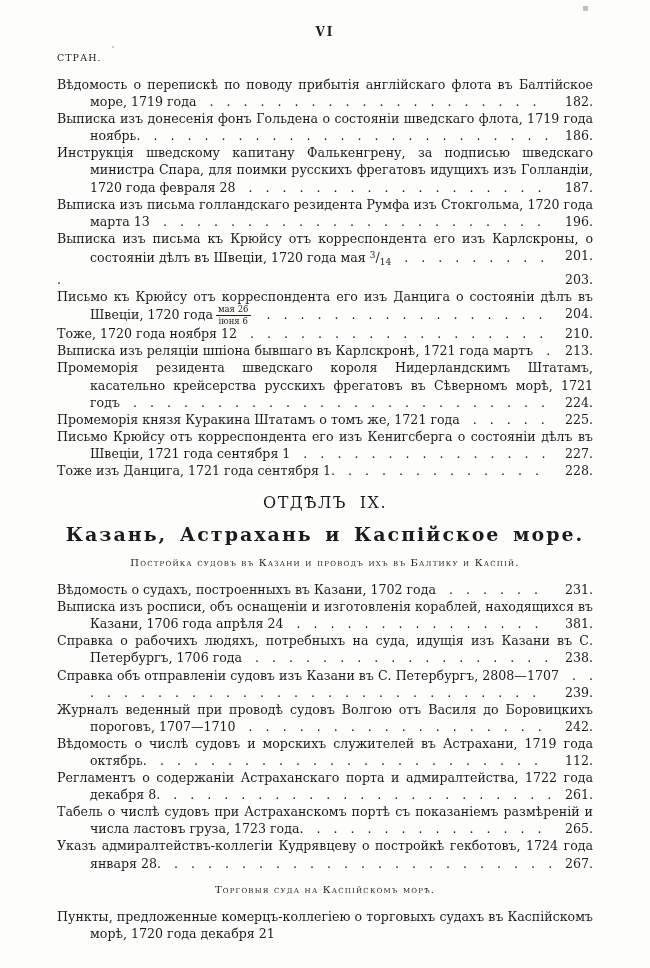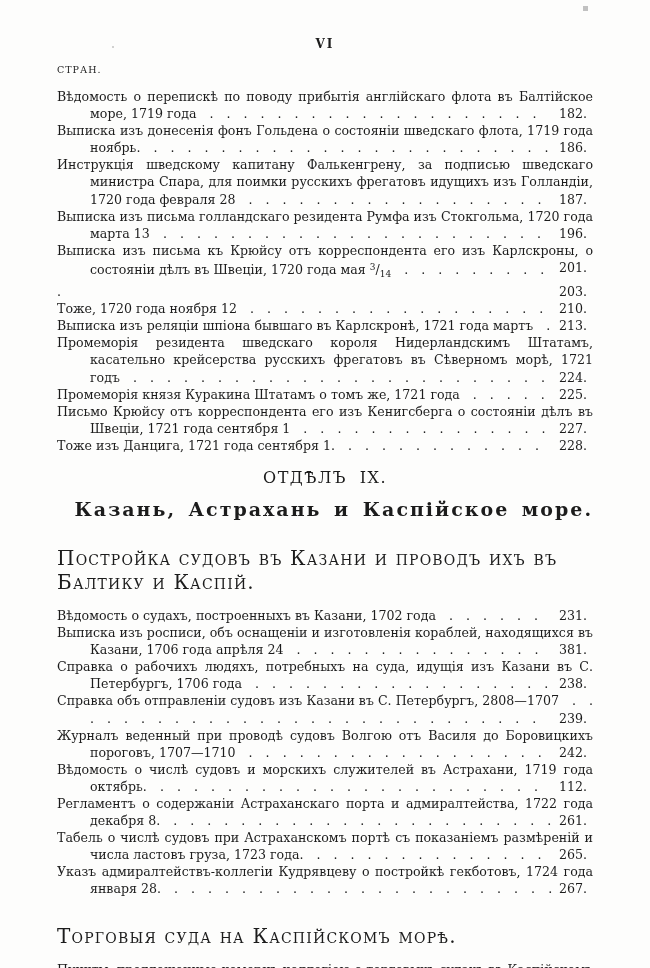--- a/index.html
+++ b/index.html
@@ -9,52 +9,52 @@
     width:650px; height:968px;
     background:#fdfdfc;
     font-family:"DejaVu Serif","Liberation Serif",serif;
     color:#1c1c1c;
     overflow:hidden;
   }
   .body { position:absolute; left:57px; top:0; width:536px; }
 
   .folio {
     text-align:center; font-size:12px; font-weight:700;
-    letter-spacing:2px; padding-top:37px;
+    letter-spacing:2px; padding-top:25px;
   }
   .col-header {
     text-align:left; font-size:9.5px; letter-spacing:1px;
     margin-top:13px; color:#222;
   }
 
   .entry-list { margin-top:13px; }
   .entry {
     font-size:12.6px; line-height:17.1px;
     text-align:justify;
     padding-left:33px; text-indent:-33px;
     overflow:hidden;
   }
   .entry .num {
-    float:right; width:40px; text-align:center; text-indent:0;
+    float:right; width:40px; text-align:right; text-indent:0;
   }
   .dots { word-spacing:9px; white-space:normal; color:#1c1c1c; }
 
   .frac {
     display:inline-block; vertical-align:-5px; text-align:center;
     line-height:1; margin:0 3px; text-indent:0;
   }
   .frac .fr-top { display:block; font-size:8.5px; border-bottom:1px solid #1c1c1c; padding:0 2px 1px; }
   .frac .fr-bot { display:block; font-size:8.5px; padding-top:1px; }
   .sups { font-size:9px; vertical-align:4px; }
   .subs { font-size:9px; vertical-align:-3px; }
   .fslash { text-indent:0; }
 
   .sec-num  { text-align:center; font-size:16px; letter-spacing:1.5px; word-spacing:6px; margin-top:14px; }
-  .sec-title{ text-align:right; font-size:19px; font-weight:700; letter-spacing:2px; word-spacing:4px; margin-top:11px; }
-  .sec-sub  { text-align:left; font-size:20px; font-variant:small-caps; letter-spacing:1.2px; margin-top:26px; }
+  .sec-title{ text-align:center; font-size:19px; font-weight:700; letter-spacing:2px; word-spacing:4px; margin-top:11px; }
+  .sec-sub  { text-align:center; font-size:10px; font-variant:small-caps; letter-spacing:1.2px; margin-top:12px; }
 
   .speck { position:absolute; background:#8f8f8f; opacity:.55; }
   .speck.a { left:583px; top:6px; width:5px; height:5px; }
   .speck.b { left:112px; top:46px; width:2px; height:2px; opacity:.4; }
 </style>
 </head>
 <body>
 
 <div class="page">
   <div class="speck a"></div>
@@ -63,20 +63,21 @@
     <div class="folio">VI</div>
     <div class="col-header">СТРАН.</div>
     <div id="toc-root">
         <div class="entry-list">
           <div class="entry"><span class="t">Вѣдомость о перепискѣ по поводу прибытія англійскаго флота въ Балтійское море, 1719 года</span><span class="num">182.</span><span class="dots"> . . . . . . . . . . . . . . . . . . . .</span></div>
           <div class="entry"><span class="t">Выписка изъ донесенія фонъ Гольдена о состояніи шведскаго флота, 1719 года ноябрь.</span><span class="num">186.</span><span class="dots"> . . . . . . . . . . . . . . . . . . . . . . . .</span></div>
           <div class="entry"><span class="t">Инструкція шведскому капитану Фалькенгрену, за подписью шведскаго министра Спара, для поимки русскихъ фрегатовъ идущихъ изъ Голландіи, 1720 года февраля 28</span><span class="num">187.</span><span class="dots"> . . . . . . . . . . . . . . . . . .</span></div>
           <div class="entry"><span class="t">Выписка изъ письма голландскаго резидента Румфа изъ Стокгольма, 1720 года марта 13</span><span class="num">196.</span><span class="dots"> . . . . . . . . . . . . . . . . . . . . . . .</span></div>
           <div class="entry"><span class="t">Выписка изъ письма къ Крюйсу отъ корреспондента его изъ Карлскроны, о состояніи дѣлъ въ Швеціи, 1720 года мая</span><span class="fslash"> <sup class="sups">3</sup>/<sub class="subs">14</sub></span><span class="num">201.</span><span class="dots"> . . . . . . . . .</span></div>
           <div class="entry"><span class="num">203.</span><span class="dots"> .</span></div>
+          <div class="entry"><span class="t">Письмо къ Крюйсу отъ корреспондента его изъ Данцига о состояніи дѣлъ въ Швеціи, 1720 года</span><span class="frac"><span class="fr-top">мая 26</span><span class="fr-bot">іюня 6</span></span><span class="num">204.</span><span class="dots"> . . . . . . . . . . . . . . . . .</span></div>
           <div class="entry"><span class="t">Тоже, 1720 года ноября 12</span><span class="num">210.</span><span class="dots"> . . . . . . . . . . . . . . . . . .</span></div>
           <div class="entry"><span class="t">Выписка изъ реляціи шпіона бывшаго въ Карлскронѣ, 1721 года мартъ</span><span class="num">213.</span><span class="dots"> .</span></div>
           <div class="entry"><span class="t">Промеморія резидента шведскаго короля Нидерландскимъ Штатамъ, касательно крейсерства русскихъ фрегатовъ въ Сѣверномъ морѣ, 1721 годъ</span><span class="num">224.</span><span class="dots"> . . . . . . . . . . . . . . . . . . . . . . . . .</span></div>
           <div class="entry"><span class="t">Промеморія князя Куракина Штатамъ о томъ же, 1721 года</span><span class="num">225.</span><span class="dots"> . . . . .</span></div>
           <div class="entry"><span class="t">Письмо Крюйсу отъ корреспондента его изъ Кенигсберга о состояніи дѣлъ въ Швеціи, 1721 года сентября 1</span><span class="num">227.</span><span class="dots"> . . . . . . . . . . . . . . .</span></div>
           <div class="entry"><span class="t">Тоже изъ Данцига, 1721 года сентября 1.</span><span class="num">228.</span><span class="dots"> . . . . . . . . . . . .</span></div>
         </div>
         <div class="sec-num">ОТДѢЛЪ IX.</div>
         <div class="sec-title">Казань, Астрахань и Каспійское море.</div>
         <div class="sec-sub">Постройка судовъ въ Казани и проводъ ихъ въ Балтику и Каспій.</div>

